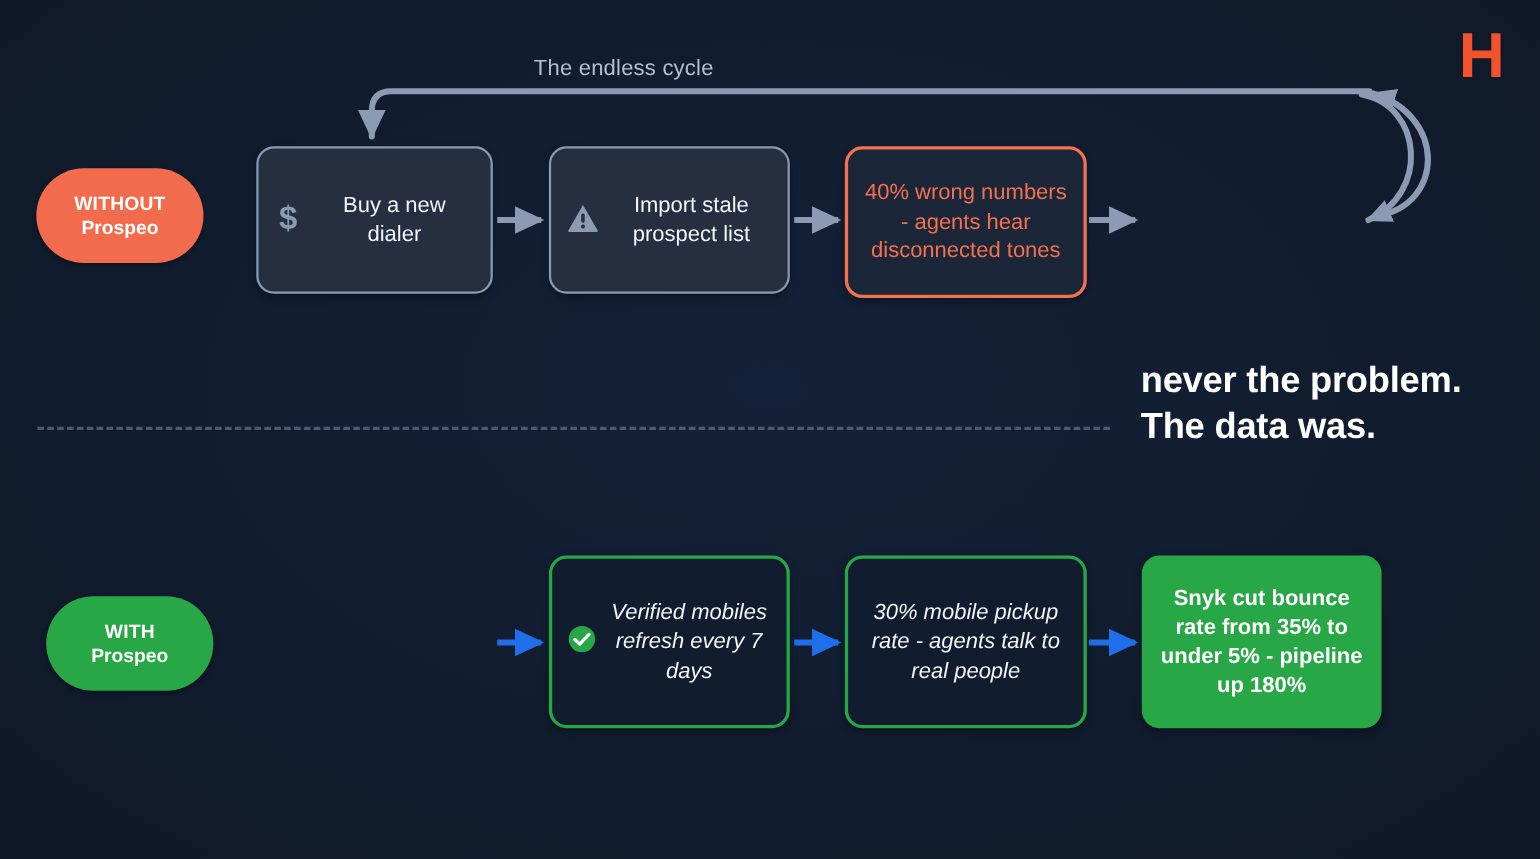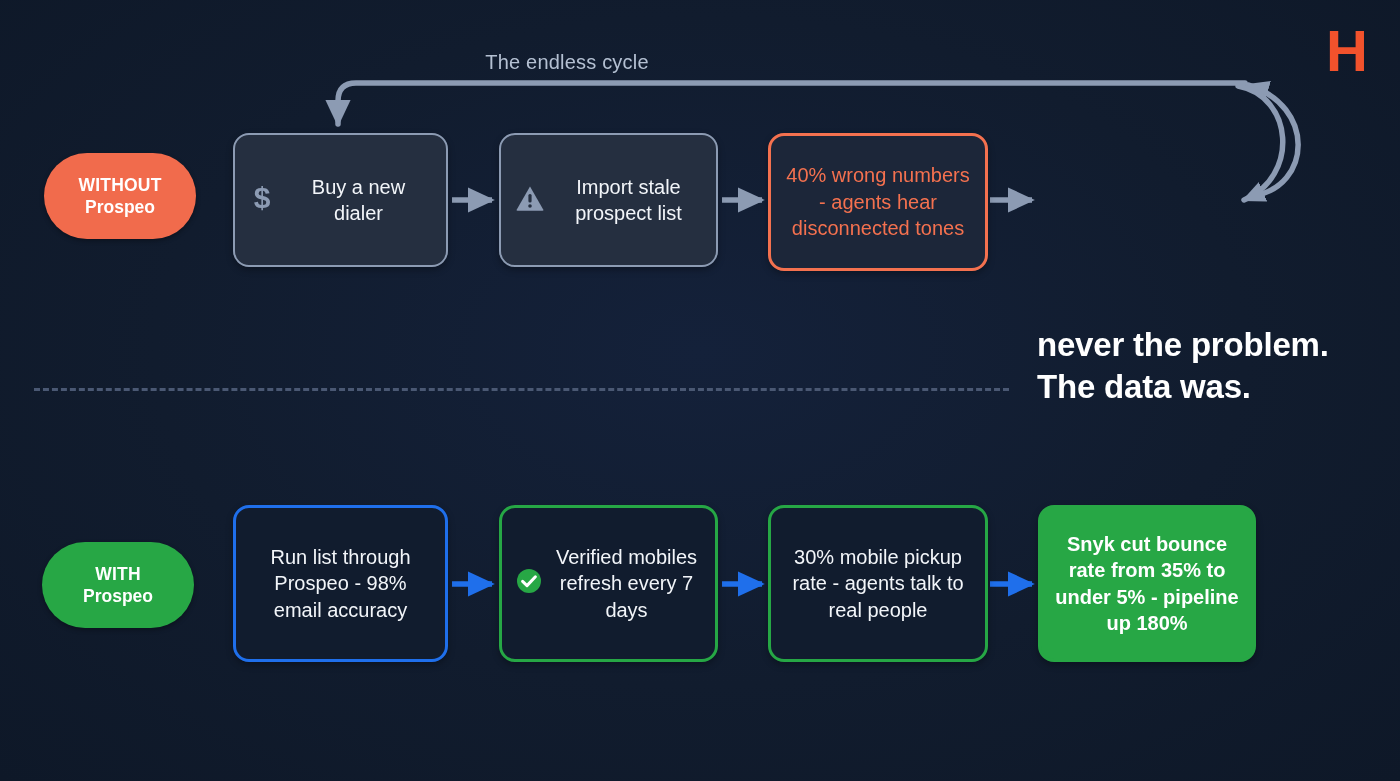--- a/index.html
+++ b/index.html
@@ -31,21 +31,21 @@
     position: absolute;
     width: 152px; height: 86px;
     border-radius: 44px;
     display: flex; flex-direction: column;
     align-items: center; justify-content: center;
     color: #ffffff; font-weight: bold; font-size: 17.5px;
     line-height: 1.28; text-align: center;
     box-shadow: 0 2px 5px rgba(0,0,0,.32);
   }
   .pill .l1 { letter-spacing: .2px; }
-  .pill.orange { background: #f16b4c; left: 44px; top: 153px; }
+  .pill.orange { background: #f16b4c; left: 33px; top: 153px; }
   .pill.green  { background: #27a745; left: 42px; top: 542px; }
 
   
   .node {
     position: absolute;
     border-radius: 16px;
     display: flex; align-items: center; justify-content: center;
     text-align: center;
     padding: 10px 14px;
   }
@@ -84,21 +84,21 @@
     border: 3px solid #1f6feb;
     box-shadow: 0 3px 7px rgba(0,0,0,.30);
   }
   .skin-blue .txt { color: #f2f5f9; }
 
   .skin-greenline {
     background: #111c2e;
     border: 3px solid #26a745;
     box-shadow: 0 3px 7px rgba(0,0,0,.30);
   }
-  .skin-greenline .txt { color: #f2f5f9; }
+  .skin-greenline .txt { color: #f2f5f9; font-style: italic; }
 
   .skin-greenfill {
     background: #27a745;
     border: 3px solid #27a745;
     box-shadow: 0 3px 7px rgba(0,0,0,.30);
   }
   .skin-greenfill .txt { color: #ffffff; font-weight: bold; }
 
   
   .ic { flex: none; display: block; }
@@ -200,23 +200,20 @@
   <div class="node skin-orange" style="left:768px; top:133px; width:220px; height:138px;">
     <span class="txt">40% wrong numbers - agents hear disconnected tones</span>
   </div>
 
 
   <div class="pill green">
     <div class="l1">WITH</div>
     <div class="l2">Prospeo</div>
   </div>
 
-  <div class="node skin-blue" style="left:233px; top:505px; width:215px; height:157px;">
-    <span class="txt">Run list through Prospeo - 98% email accuracy</span>
-  </div>
 
   <div class="node skin-greenline with-icon" style="left:499px; top:505px; width:219px; height:157px;">
     <div class="inner">
       <span class="ic">
         <svg width="26" height="26" viewBox="0 0 26 26" xmlns="http://www.w3.org/2000/svg">
           <circle cx="13" cy="13" r="12" fill="#27a745"></circle>
           <path d="M6.6 13.4 L11 17.6 L19.4 8.8" fill="none" stroke="#ffffff" stroke-width="3" stroke-linecap="round" stroke-linejoin="round"></path>
         </svg>
       </span>
       <span class="txt">Verified mobiles refresh every 7 days</span>

